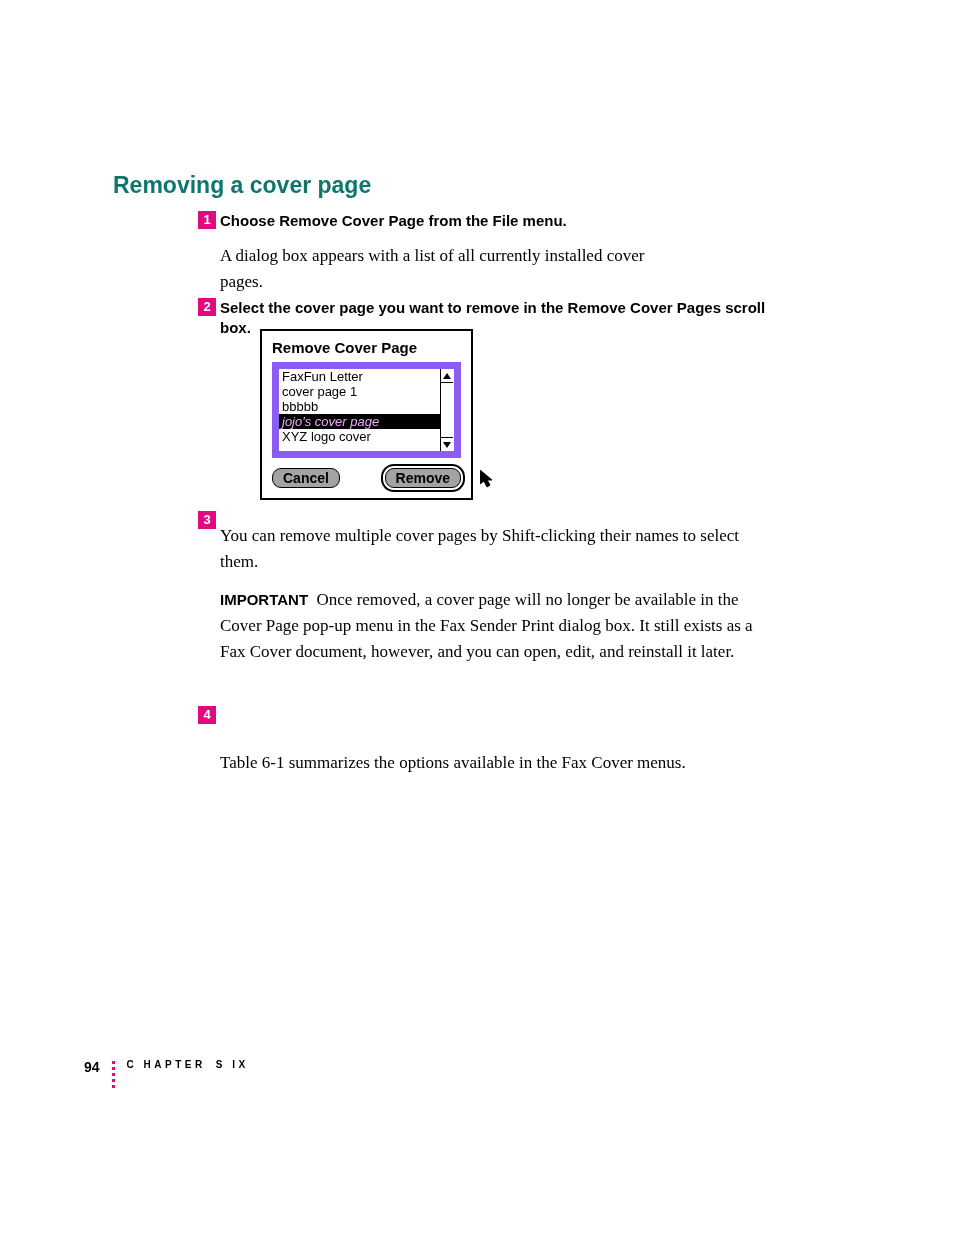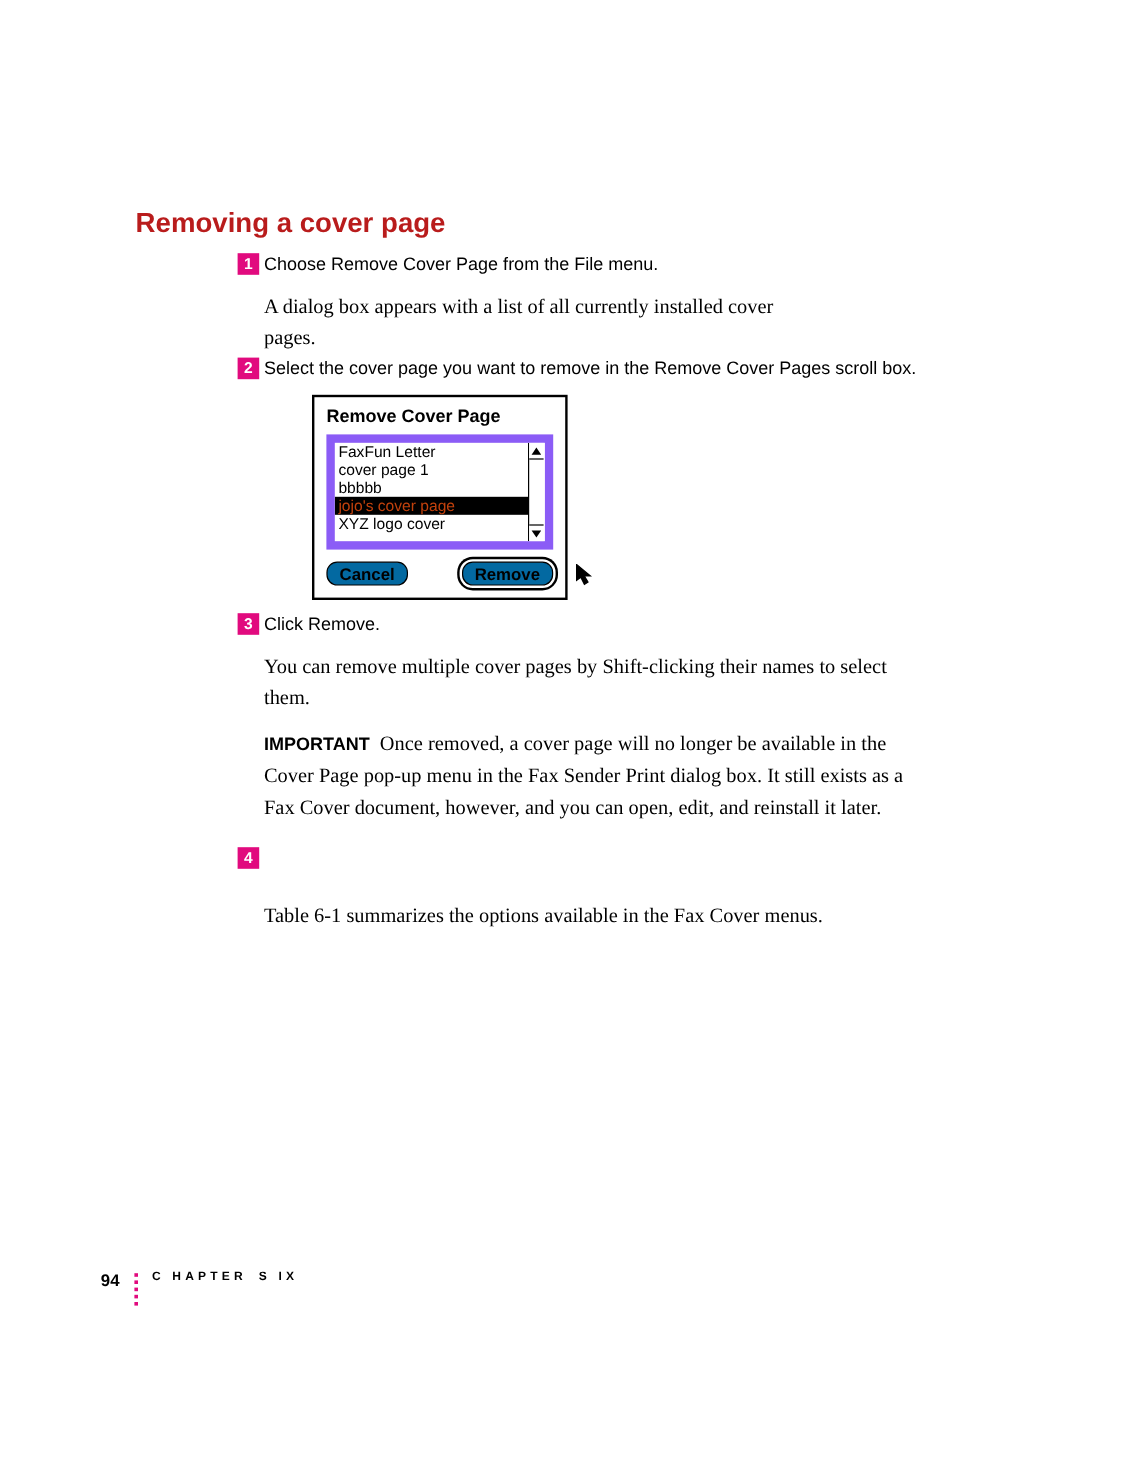--- a/index.html
+++ b/index.html
@@ -18,21 +18,21 @@
   }
 
   
   .heading {
     position: absolute;
     left: 113px;
     top: 172px;
     font-family: "Helvetica Neue", Arial, sans-serif;
     font-weight: 700;
     font-size: 23px;
-    color: #b91c1c;
+    color: #0f766e;
     letter-spacing: 0;
   }
 
   
   .step {
     position: absolute;
     left: 220px;
     width: 580px;
   }
   .step-num {
@@ -44,21 +44,21 @@
     background: #e10a7e;
     color: #fff;
     font-family: Arial, sans-serif;
     font-weight: 700;
     font-size: 13px;
     text-align: center;
     line-height: 18px;
   }
   .step-title {
     font-family: Arial, sans-serif;
-    font-weight: 400;
+    font-weight: 700;
     font-size: 15px;
     line-height: 20px;
     padding-right: 10px;
   }
   .body-text {
     font-family: Georgia, "Times New Roman", serif;
     font-size: 17px;
     line-height: 26px;
     margin-top: 12px;
   }
@@ -112,21 +112,22 @@
     right: 13px;
     bottom: 0;
   }
   .list-item {
     padding: 0 3px;
     white-space: nowrap;
     overflow: hidden;
   }
   .list-item.selected {
     background: #000;
-    color: #c2410c;
+    color: #f0abfc;
+    font-style: italic;
   }
   .scrollbar {
     position: absolute;
     right: 0; top: 0; bottom: 0;
     width: 13px;
     border-left: 1px solid #000;
     background: #fff;
   }
   .scroll-arrow {
     position: absolute;
@@ -153,21 +154,21 @@
     justify-content: space-between;
     margin-top: 10px;
   }
   .mac-btn {
     border: 1px solid #000;
     border-radius: 9px;
     padding: 0px 10px;
     font-family: "Chicago", Arial, sans-serif;
     font-size: 14px;
     line-height: 18px;
-    background: #0369a1;
+    background: #a3a3a3;
     font-weight: 700;
   }
   .mac-btn.default {
     box-shadow: 0 0 0 2px #fff, 0 0 0 4px #000;
   }
   .cursor {
     position: absolute;
     top: 141px;
     left: 220px;
     pointer-events: none;
@@ -249,21 +250,20 @@
       </div>
     </div>
     <svg class="cursor" width="16" height="20" viewBox="0 0 16 20">
       <polygon points="0,0 0,14 4,11 7,17 10,15 7,10 12,10" fill="#000" stroke="#fff" stroke-width="0"></polygon>
       <polygon points="0,0 0,14 4,11 7,17 10,15 7,10 12,10" fill="none" stroke="#000" stroke-width="1"></polygon>
     </svg>
   </div>
 
   <div class="step step3">
     <div class="step-num">3</div>
-    <div class="step-title">Click Remove.</div>
     <div class="body-text">You can remove multiple cover pages by Shift-clicking their names to select them.</div>
     <div class="body-text">
       <span class="important-word">IMPORTANT</span>&nbsp;&nbsp;<span>Once removed, a cover page will no longer be available in the Cover Page pop-up menu in the Fax Sender Print dialog box. It still exists as a Fax Cover document, however, and you can open, edit, and reinstall it later.</span>
     </div>
   </div>
 
   <div class="step step4">
     <div class="step-num">4</div>
     <div class="body-text">Table 6-1 summarizes the options available in the Fax Cover menus.</div>
   </div>

